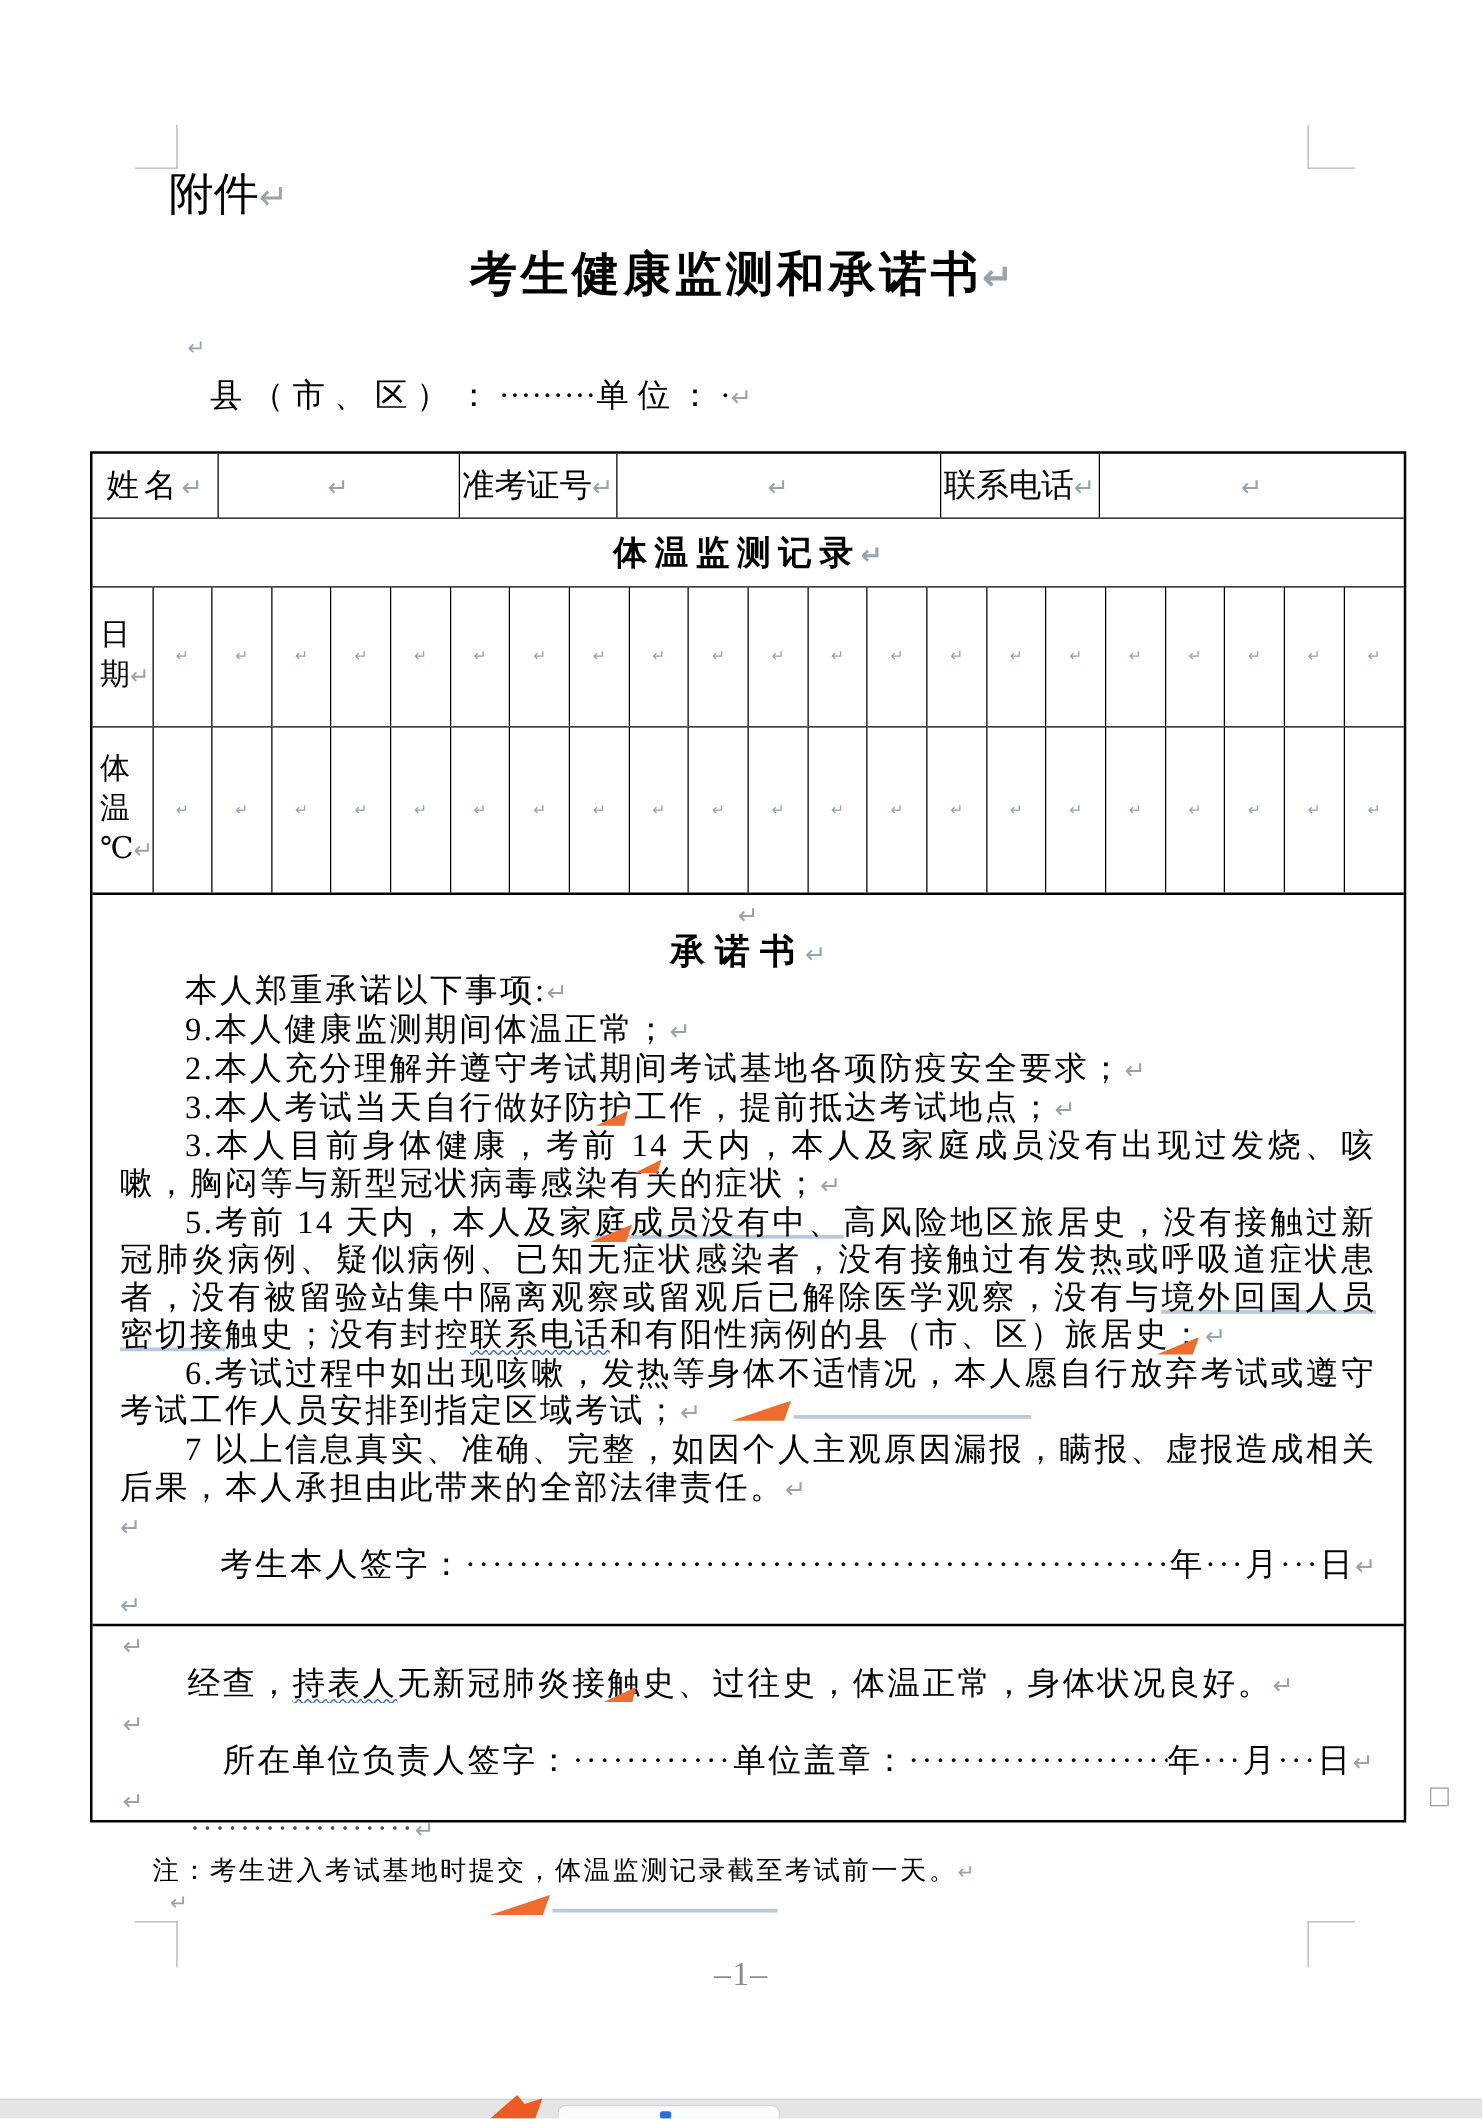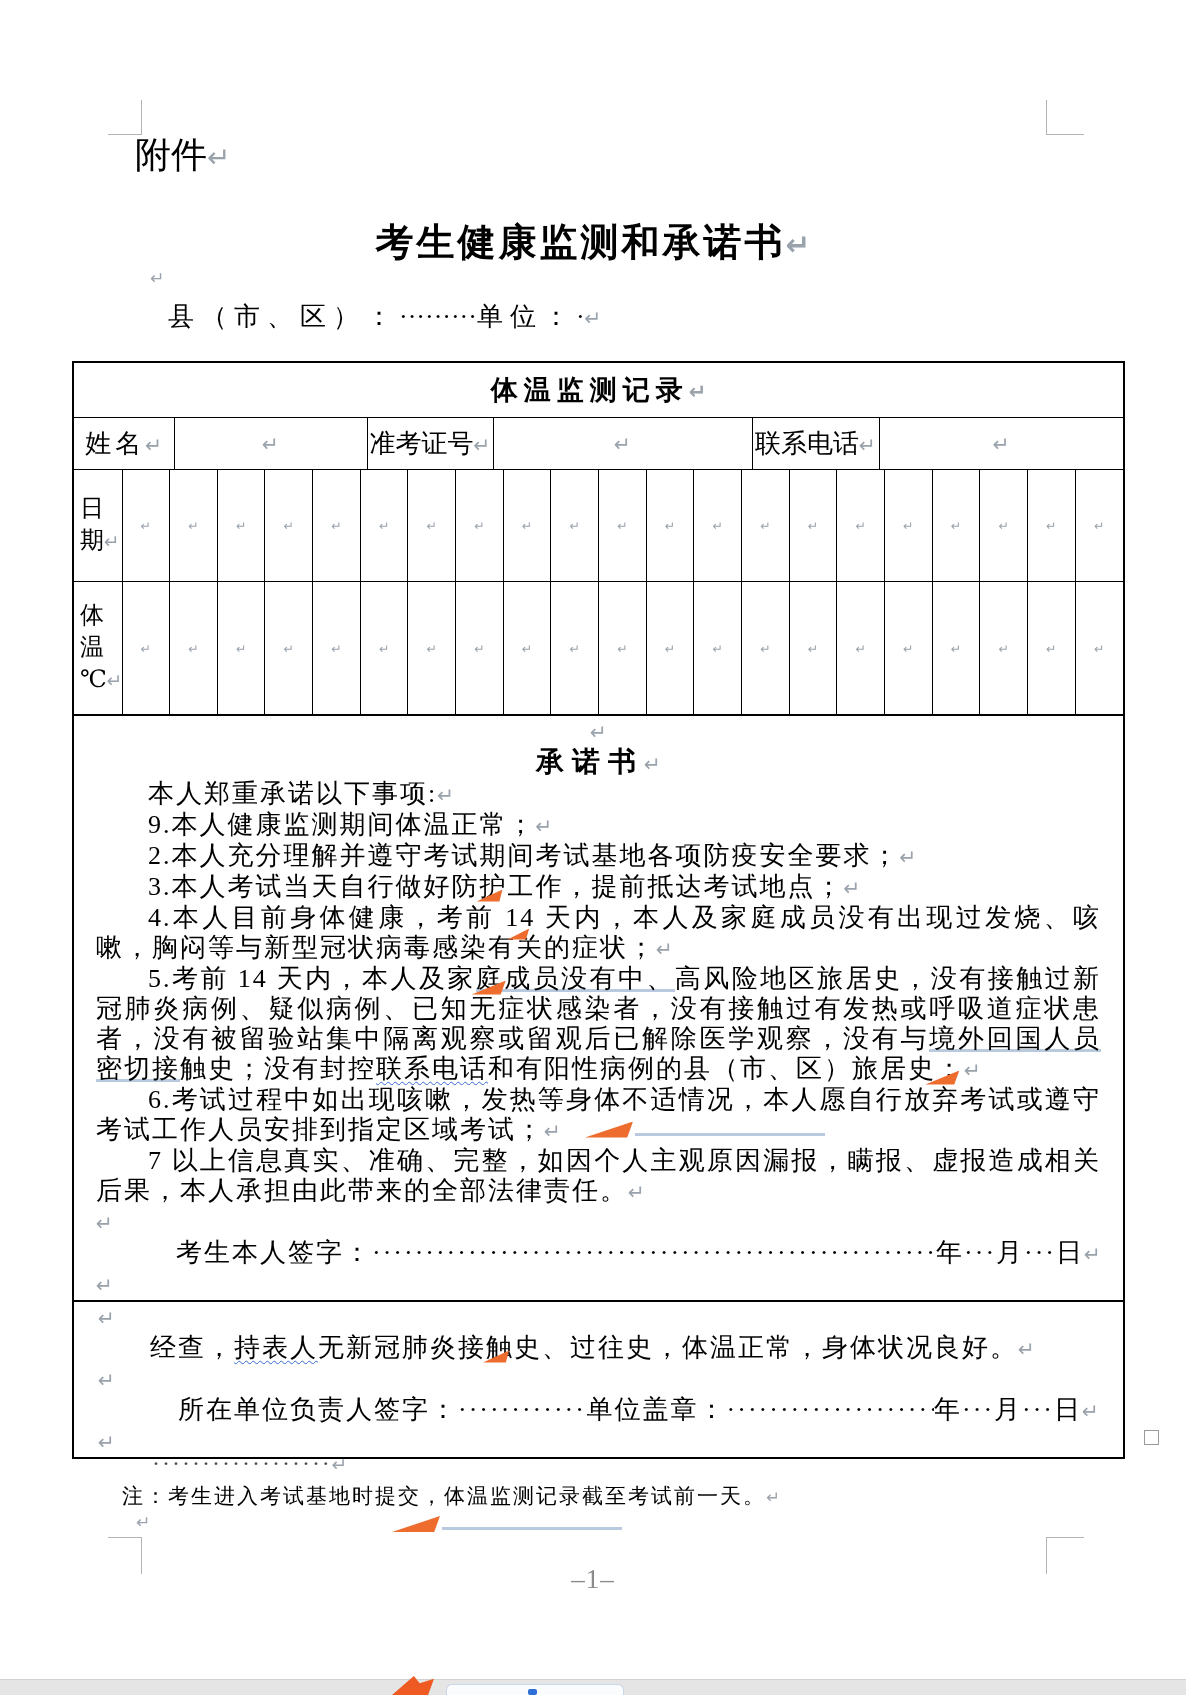--- a/index.html
+++ b/index.html
@@ -21,21 +21,21 @@
   
   .crop { position: absolute; border-color: #b3b3b3; }
   .crop.tl { left:108px; top:100px;  width:34px; height:35px; border-right:1px solid #b3b3b3; border-bottom:1px solid #b3b3b3; }
   .crop.tr { left:1046px; top:100px; width:38px; height:35px; border-left:1px solid #b3b3b3;  border-bottom:1px solid #b3b3b3; }
   .crop.bl { left:108px; top:1537px;  width:34px; height:37px; border-right:1px solid #b3b3b3; border-top:1px solid #b3b3b3; }
   .crop.br { left:1046px; top:1537px; width:38px; height:37px; border-left:1px solid #b3b3b3;  border-top:1px solid #b3b3b3; }
   .anchor-square { position:absolute; left:1144px; top:1430px; width:15px; height:15px; border:1px solid #9a9a9a; background:#fff; }
 
   
   .attach { position:absolute; left:135px; top:138px; font-size:36px; line-height:34px; }
-  .doc-title { position:absolute; left:0; right:0; top:196px; text-align:center; font-size:38px; font-weight:bold; letter-spacing:3px; line-height:48px;margin-top:22px; }
+  .doc-title { position:absolute; left:0; right:0; top:196px; text-align:center; font-size:38px; font-weight:bold; letter-spacing:3px; line-height:48px; }
   .lone-pc-1 { position:absolute; left:150px; top:264px; font-size:22px; }
   .region-line { position:absolute; left:168px; top:300px; font-size:26px; line-height:34px; white-space:nowrap; }
   .region-line .sp { letter-spacing:7px; }
 
   
   .tblwrap { position:absolute; left:72px; top:361px; width:1053px; border:2px solid #000; background:#fff; }
   .tblwrap table { width:100%; border-collapse:collapse; table-layout:fixed; }
   .tblwrap td { border-left:1px solid #000; vertical-align:middle; }
   .tblwrap td:first-child { border-left:none; }
   .sec { border-top:1px solid #000; }
@@ -117,28 +117,20 @@
 
   <div class="lone-pc-1"><span class="pc">↵</span></div>
 
   <div class="region-line">
     <span class="sp">县（市、区）：</span><span>·········</span><span class="sp">单位：</span><span>·</span><span class="pc">↵</span>
   </div>
 
   <div class="tblwrap">
 
     <table class="sec">
-      <tbody>
-          <tr class="r-title">
-        <td><span>体温监测记录</span><span class="pc">↵</span></td>
-      </tr>
-    </tbody>
-      </table>
-
-    <table class="sec">
       <colgroup>
           <col style="width:100px">
           <col style="width:193px">
           <col style="width:126px">
           <col style="width:259px">
           <col style="width:127px">
           <col>
         </colgroup>
       <tbody>
           <tr class="r-head">
@@ -146,20 +138,28 @@
         <td><span class="pc">↵</span></td>
         <td><span>准考证号</span><span class="pc">↵</span></td>
         <td><span class="pc">↵</span></td>
         <td><span>联系电话</span><span class="pc">↵</span></td>
         <td><span class="pc">↵</span></td>
       </tr>
     </tbody>
       </table>
 
     <table class="sec">
+      <tbody>
+          <tr class="r-title">
+        <td><span>体温监测记录</span><span class="pc">↵</span></td>
+      </tr>
+    </tbody>
+      </table>
+
+    <table class="sec">
       <colgroup>
           <col style="width:48px">
         </colgroup>
       <tbody>
           <tr class="r-date">
         <td class="axis-lab">
           <span>日</span><br>
           <span>期</span><span class="pc">↵</span>
         </td>
         <td><span class="pc">↵</span></td>
@@ -226,21 +226,21 @@
     <table class="sec heavy">
       <tbody>
           <tr>
         <td class="promise-cell">
           <div class="center"><span class="pc">↵</span></div>
           <div class="center"><span class="promise-heading">承诺书</span><span class="pc">↵</span></div>
           <div class="para"><span>本人郑重承诺以下事项:</span><span class="pc">↵</span></div>
           <div class="para"><span>9.本人健康监测期间体温正常；</span><span class="pc">↵</span></div>
           <div class="para"><span>2.本人充分理解并遵守考试期间考试基地各项防疫安全要求；</span><span class="pc">↵</span></div>
           <div class="para"><span>3.本人考试当天自行做好防</span><span class="flag-dot"><span>护</span></span><span>工作，提前抵达考试地点；</span><span class="pc">↵</span></div>
-          <div class="para"><span>4.本人目前身体健康，考前 </span><span class="flag-num"><span>14</span></span><span> 天内，本人及家庭成员没有出现过发烧、咳嗽，胸闷等与新型冠状病毒感染有关的症状；</span><span class="pc">↵</span></div>
+          <div class="para"><span>3.本人目前身体健康，考前 </span><span class="flag-num"><span>14</span></span><span> 天内，本人及家庭成员没有出现过发烧、咳嗽，胸闷等与新型冠状病毒感染有关的症状；</span><span class="pc">↵</span></div>
           <div class="para"><span>5.考前 14 天内，本人及家</span><span class="flag-line"><span>庭成员没有中、</span></span><span>高风险地区旅居史，没有接触过新冠肺炎病例、疑似病例、已知无症状感染者，没有接触过有发热或呼吸道症状患者，没有被留验站集中隔离观察或留观后已解除医学观察，没有与</span><span class="flag-line"><span>境外回国人员密切接</span></span><span>触史；没有封控</span><span class="wavy"><span>联系电话</span></span><span>和有阳性病例的县（市、区）旅居史；</span><span class="pc">↵</span></div>
           <div class="para"><span>6.考试过程中如出现咳嗽，发热等身体不适情况，本人愿自行放弃考试或遵守考试工作人员安排到指定区域考试；</span><span class="pc">↵</span><span class="big-mark">
                   <i class="tri"></i>
                   <i class="bar"></i>
                 </span></div>
           <div class="para"><span>7 以上信息真实、准确、完整，如因个人主观原因漏报，瞒报、虚报造成相关后果，本人承担由此带来的全部法律责任。</span><span class="pc">↵</span></div>
           <div class="noind"><span class="pc">↵</span></div>
           <div class="sigline">
             <span class="ind3"></span>
             <span>考生本人签字：</span>

